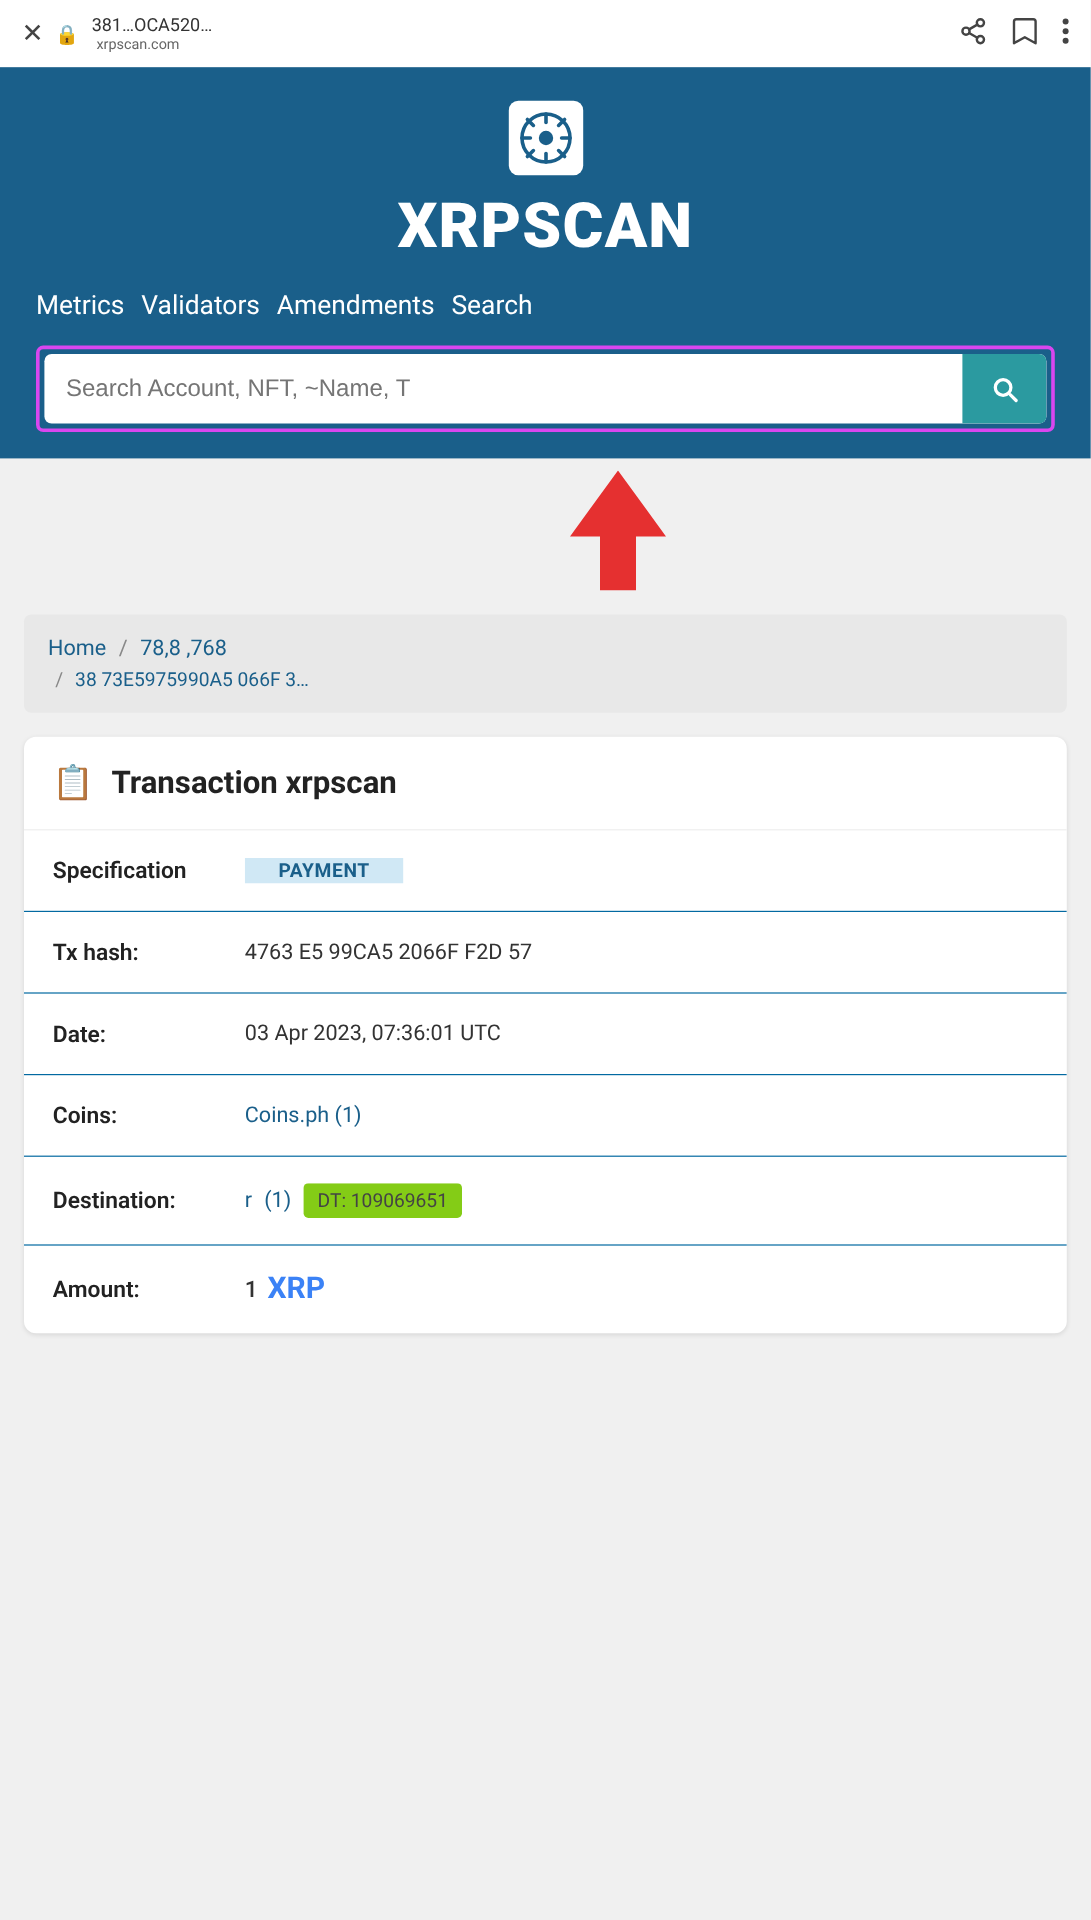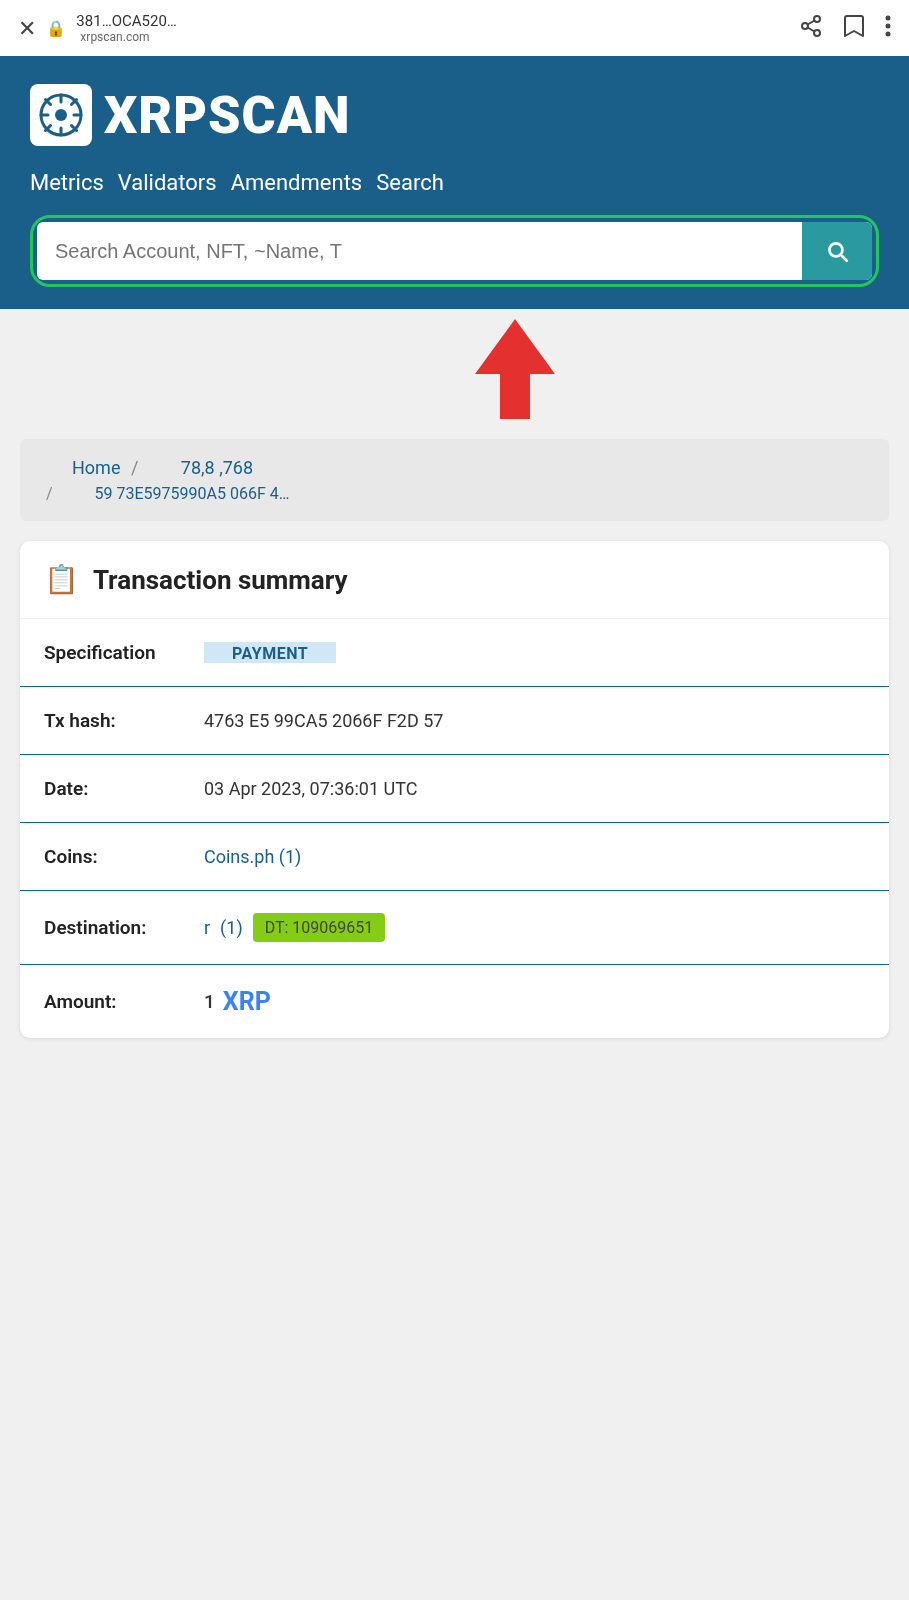--- a/index.html
+++ b/index.html
@@ -80,20 +80,21 @@
     .header {
       background: #1a5f8a;
       padding: 28px 30px 22px 30px;
     }
 
     .logo-container {
       display: flex;
       align-items: center;
       gap: 12px;
       margin-bottom: 24px;
+      flex-direction: column;
     }
 
     .logo-icon {
       background: white;
       border-radius: 8px;
       width: 62px;
       height: 62px;
       display: flex;
       align-items: center;
       justify-content: center;
@@ -119,22 +120,22 @@
 
     .nav-item {
       color: white;
       font-size: 22px;
       text-decoration: none;
       cursor: pointer;
     }
 
     
     .search-highlighted {
-      border: 3px solid #22c55e;
-      border-radius: 20px;
+      border: 3px solid #d946ef;
+      border-radius: 6px;
       padding: 4px;
       position: relative;
     }
 
     .search-container {
       display: flex;
       align-items: center;
       background: white;
       border-radius: 6px;
       overflow: hidden;
@@ -186,21 +187,20 @@
     }
 
     .breadcrumb-line1 span {
       color: #888;
       margin: 0 6px;
     }
 
     .breadcrumb-link {
       color: #1a5f8a;
       text-decoration: none;
-      margin-left: 32px;
     }
 
     .breadcrumb-line2 {
       font-size: 16px;
       color: #1a5f8a;
     }
 
     .breadcrumb-line2 span {
       color: #888;
       margin: 0 6px;
@@ -411,29 +411,29 @@
 </div>
 
 <div class="breadcrumb-container">
   <div class="breadcrumb-line1">
     <a class="breadcrumb-link">Home</a>
     <span> / </span>
     <a class="breadcrumb-link">78,8   ,768</a>
   </div>
   <div class="breadcrumb-line2">
     <span> / </span>
-    <a class="breadcrumb-link">59  73E5975990A5  066F   4…</a>
+    <a class="breadcrumb-link">38  73E5975990A5  066F   3…</a>
   </div>
 </div>
 
 <div class="card">
 
   <div class="card-header">
     <span class="card-header-icon">📋</span>
-    <span class="card-header-title">Transaction summary</span>
+    <span class="card-header-title">Transaction xrpscan</span>
   </div>
 
   <div class="table-row">
     <span class="row-label">Specification</span>
     <span class="row-value">
       <span class="badge-payment">PAYMENT</span>
     </span>
   </div>
 
   <div class="table-row">

